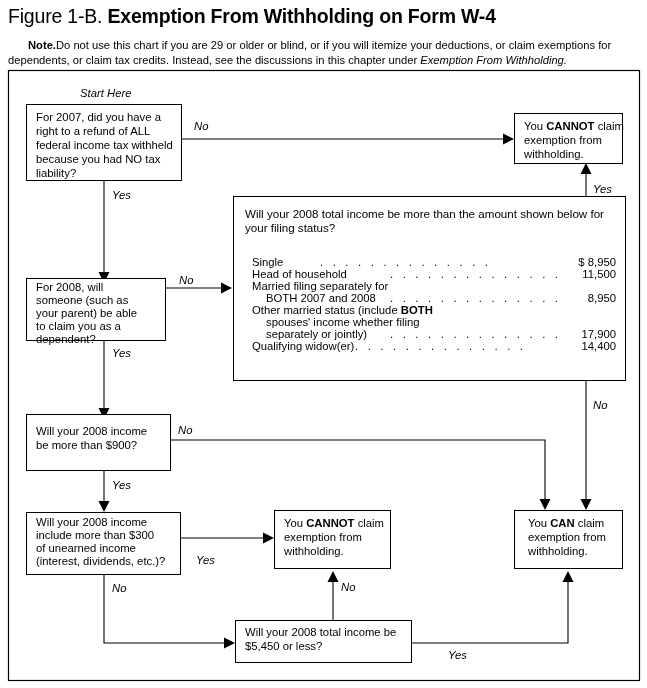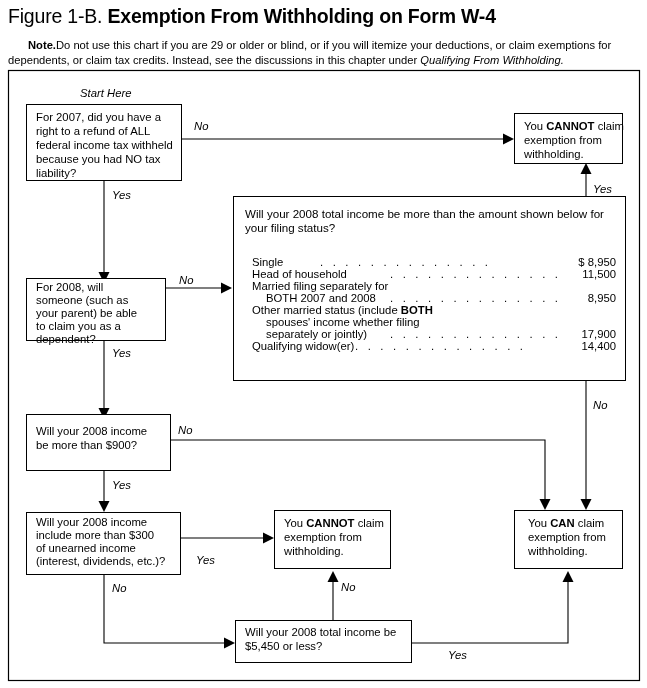--- a/index.html
+++ b/index.html
@@ -47,21 +47,21 @@
 <body>
 
 <div id="page">
 
   <div class="title">
     <span class="fig">Figure 1-B.</span>
     <span class="rest">Exemption From Withholding on Form W-4</span>
   </div>
 
   <div class="note">
-    <span class="lbl">Note.</span><span>Do not use this chart if you are 29 or older or blind, or if you will itemize your deductions, or claim exemptions for dependents, or claim tax credits. Instead, see the discussions in this chapter under </span><span class="ital">Qualifying From Withholding.</span>
+    <span class="lbl">Note.</span><span>Do not use this chart if you are 29 or older or blind, or if you will itemize your deductions, or claim exemptions for dependents, or claim tax credits. Instead, see the discussions in this chapter under </span><span class="ital">Exemption From Withholding.</span>
   </div>
 
   <svg class="chart" viewBox="0 0 647 688">
 
     <rect class="frame" x="8.5" y="70.5" width="631" height="610"></rect>
 
     <path class="ln" d="M181,139 L509,139"></path>
     <polygon class="arw" points="514,139 503,133.5 503,144.5"></polygon>
 
     <path class="ln" d="M104,180 L104,278"></path>

